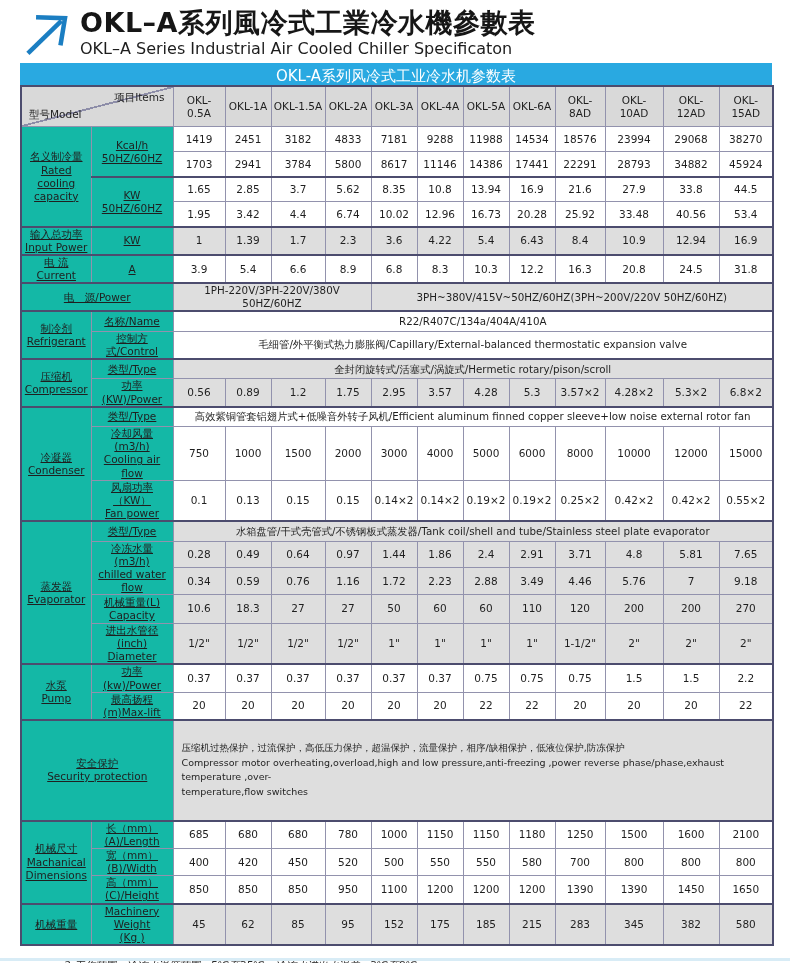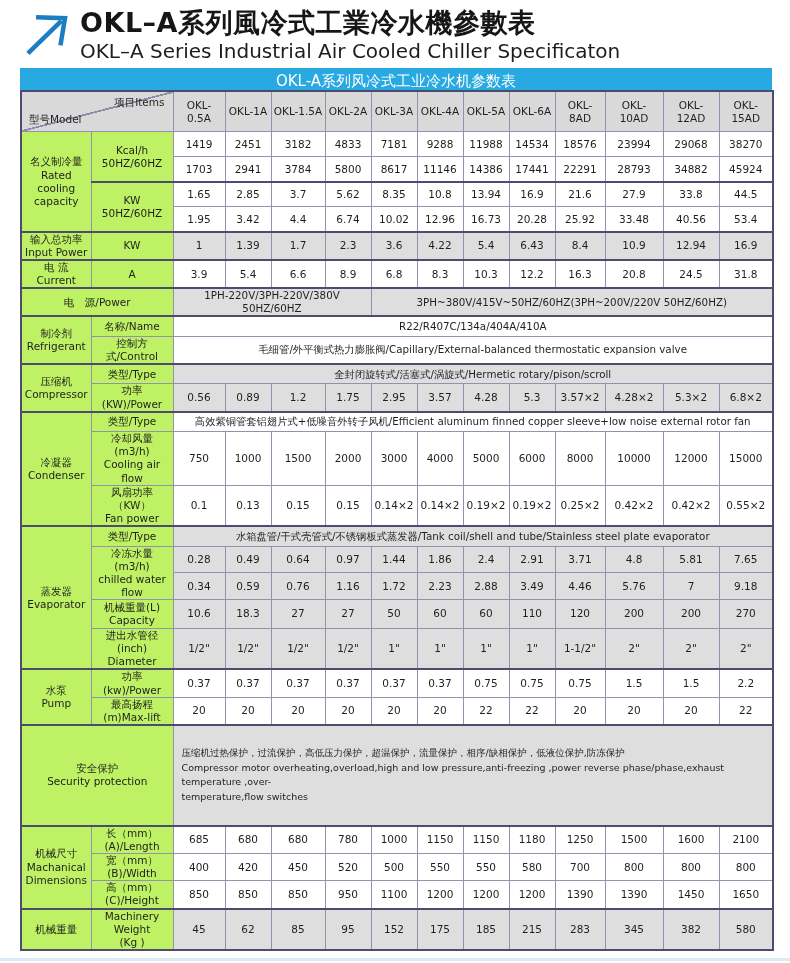--- a/index.html
+++ b/index.html
@@ -4,21 +4,21 @@
 <style>
   html,body{margin:0;padding:0;background:#ffffff;}
   body{width:790px;height:963px;font-family:"DejaVu Sans","Liberation Sans",sans-serif;}
   .page{position:relative;width:790px;height:963px;overflow:hidden;}
 
   
   .hd{display:flex;align-items:flex-start;padding:7px 0 0 20px;}
   .logo{width:52px;height:47px;margin-top:4px;flex:0 0 auto;}
   .titles{margin-left:8px;}
   .t-zh{font-size:27px;font-weight:600;color:#161616;letter-spacing:0.5px;line-height:1.15;}
-  .t-en{font-size:20px;font-weight:500;color:#1d1d1d;margin-top:1px;}
+  .t-en{font-size:16px;font-weight:500;color:#1d1d1d;margin-top:1px;}
 
   
   .tbar{margin:5px 0 0 20px;width:752px;height:22px;background:#29a9e1;color:#ffffff;
         font-size:15px;line-height:26px;text-align:center;box-sizing:border-box;}
 
   
   table.spec{margin-left:20px;width:752px;table-layout:fixed;border-collapse:collapse;
              font-size:10.5px;color:#1f1f1f;border:2px solid #4c4c6e;}
   .spec th,.spec td{border:1px solid #9292ad;padding:0 2px;text-align:center;vertical-align:middle;
                     white-space:pre-line;overflow:hidden;line-height:1.25;}
@@ -27,21 +27,21 @@
   col.c-m4{width:46px}col.c-m5{width:46px}col.c-m6{width:46px}col.c-m7{width:46px}
   col.c-m8{width:50px}col.c-m9{width:58px}col.c-m10{width:56px}col.c-m11{width:54px}
 
   thead tr{height:30px;margin-top:20px;}
   thead th{background:#d9d9d9;font-weight:400;font-size:10.5px;border-bottom:2px solid #4c4c6e;}
   .corner{position:relative;
           background:#d9d9d9 linear-gradient(to bottom right,transparent 48.8%,#8d8da8 48.8%,#8d8da8 51.2%,transparent 51.2%);}
   .corner .ci{position:absolute;top:4px;right:8px;}
   .corner .cm{position:absolute;bottom:5px;left:7px;}
 
-  .lab{background:#bef264;}
+  .lab{background:#14b8a6;text-decoration:underline;}
   tr.shade .val,tr.shade .merged,tr.shade .security{background:#dedede;}
   tr.sep td{border-top:2px solid #4c4c6e;}
 
   tr.k-v{height:25px;}
   tr.k-t{height:29px;}
   tr.k-s{height:20px;}
   tr.k-d{height:22px;}
   tr.k-sec{height:58px;}
   tr.k-wt{height:38px;}
 

